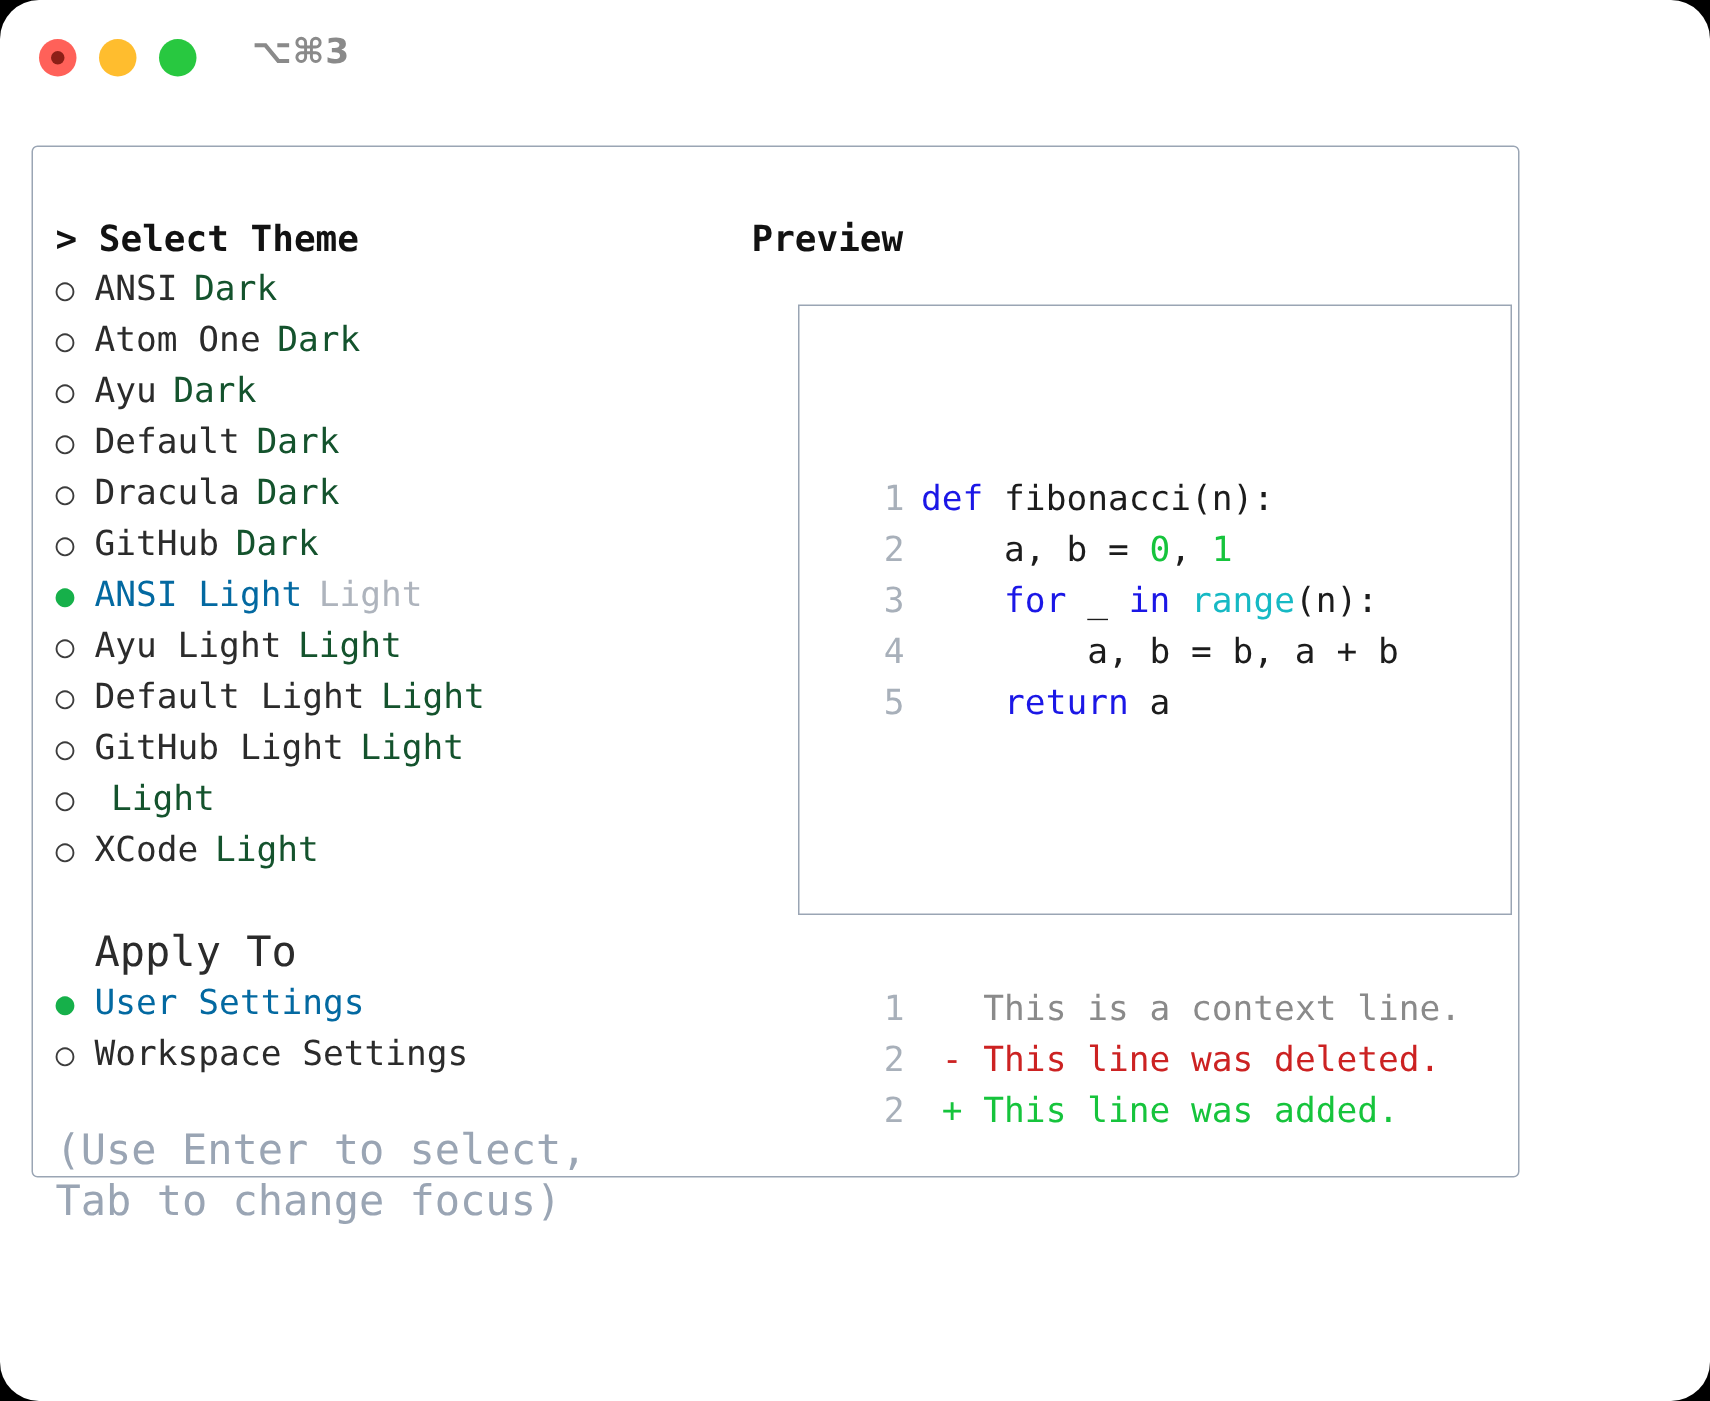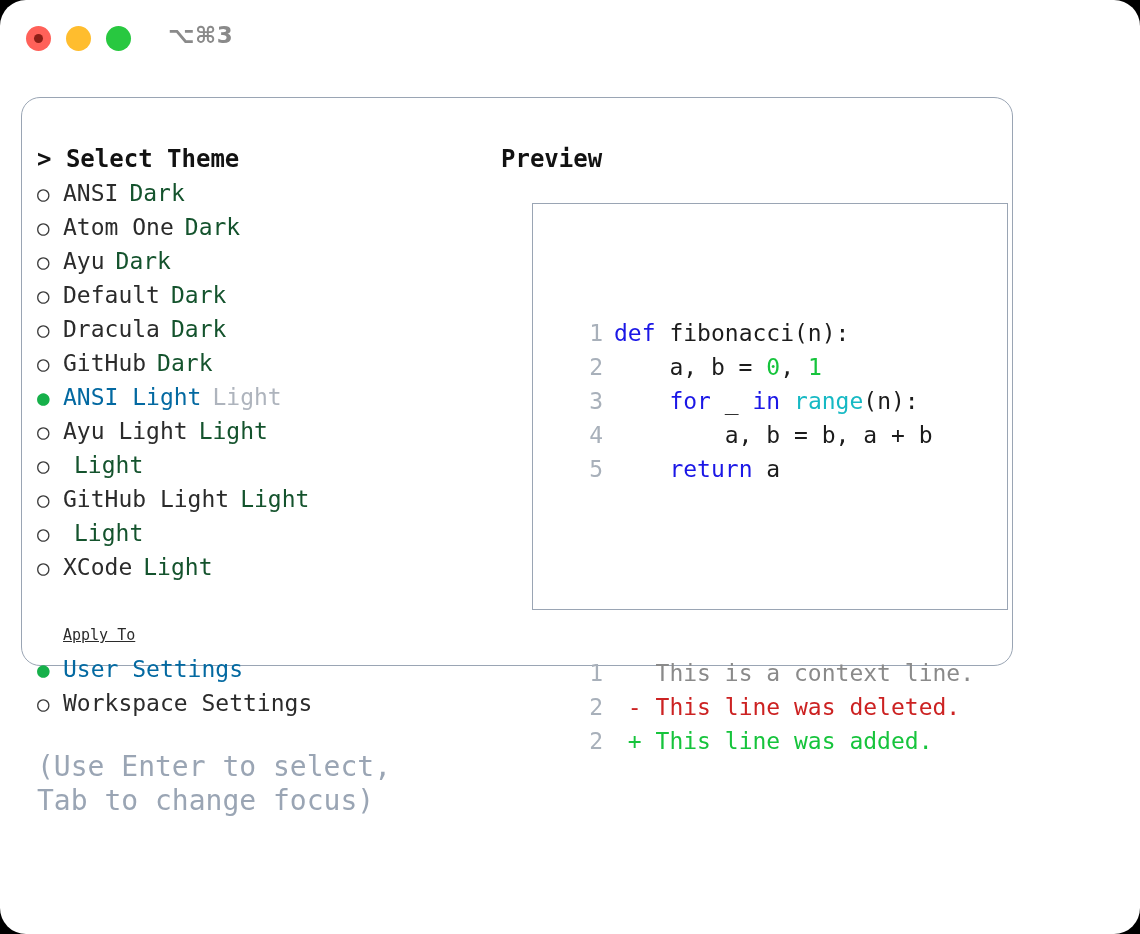--- a/index.html
+++ b/index.html
@@ -68,24 +68,24 @@
     letter-spacing: 0.5px;
     white-space: pre;
   }
 
   
   .panel {
     position: absolute;
     left: 21px;
     top: 97px;
     width: 992px;
-    height: 569px;
+    height: 688px;
     box-sizing: border-box;
     border: 1.6px solid #9aa5b4;
-    border-radius: 19px;
+    border-radius: 4px;
     background: #ffffff;
   }
 
   .col-left {
     position: absolute;
     left: 15px;
     top: 44px;
     width: 440px;
   }
 
@@ -127,28 +127,27 @@
   .bullet.sel { color: #16b04a; }
   .opt-label { color: #2b2b2b; }
   .opt-row.selected .opt-label { color: #0369a1; }
   .opt-tag {
     color: #14532d;
     padding-left: 11px;
   }
   .opt-row.selected .opt-tag { color: #aeb4bd; }
 
   .apply-heading {
-    font-size: 15px;
+    font-size: 28px;
     font-family: "DejaVu Sans Mono", monospace;
     color: #2b2b2b;
     padding-left: 26px;
     height: 34px;
     line-height: 34px;
     white-space: pre;
-    text-decoration: underline;
   }
 
   .spacer-34 { height: 34px; }
   .spacer-30 { height: 30px; }
 
   .hint {
     font-size: 28px;
     font-family: "DejaVu Sans Mono", monospace;
     color: #9aa5b4;
     line-height: 34px;
@@ -217,21 +216,21 @@
 
       <div id="theme-list">
           <div class="opt-row"><span class="bullet">○</span><span class="opt-label">ANSI</span><span class="opt-tag">Dark</span></div>
           <div class="opt-row"><span class="bullet">○</span><span class="opt-label">Atom One</span><span class="opt-tag">Dark</span></div>
           <div class="opt-row"><span class="bullet">○</span><span class="opt-label">Ayu</span><span class="opt-tag">Dark</span></div>
           <div class="opt-row"><span class="bullet">○</span><span class="opt-label">Default</span><span class="opt-tag">Dark</span></div>
           <div class="opt-row"><span class="bullet">○</span><span class="opt-label">Dracula</span><span class="opt-tag">Dark</span></div>
           <div class="opt-row"><span class="bullet">○</span><span class="opt-label">GitHub</span><span class="opt-tag">Dark</span></div>
           <div class="opt-row selected"><span class="bullet sel">●</span><span class="opt-label">ANSI Light</span><span class="opt-tag">Light</span></div>
           <div class="opt-row"><span class="bullet">○</span><span class="opt-label">Ayu Light</span><span class="opt-tag">Light</span></div>
-          <div class="opt-row"><span class="bullet">○</span><span class="opt-tag">Light</span></div>
+          <div class="opt-row"><span class="bullet">○</span><span class="opt-label">Default Light</span><span class="opt-tag">Light</span></div>
           <div class="opt-row"><span class="bullet">○</span><span class="opt-label">GitHub Light</span><span class="opt-tag">Light</span></div>
           <div class="opt-row"><span class="bullet">○</span><span class="opt-tag">Light</span></div>
           <div class="opt-row"><span class="bullet">○</span><span class="opt-label">XCode</span><span class="opt-tag">Light</span></div>
         </div>
 
       <div class="spacer-34"></div>
 
       <div class="apply-heading">Apply To</div>
 
       <div id="apply-list">

